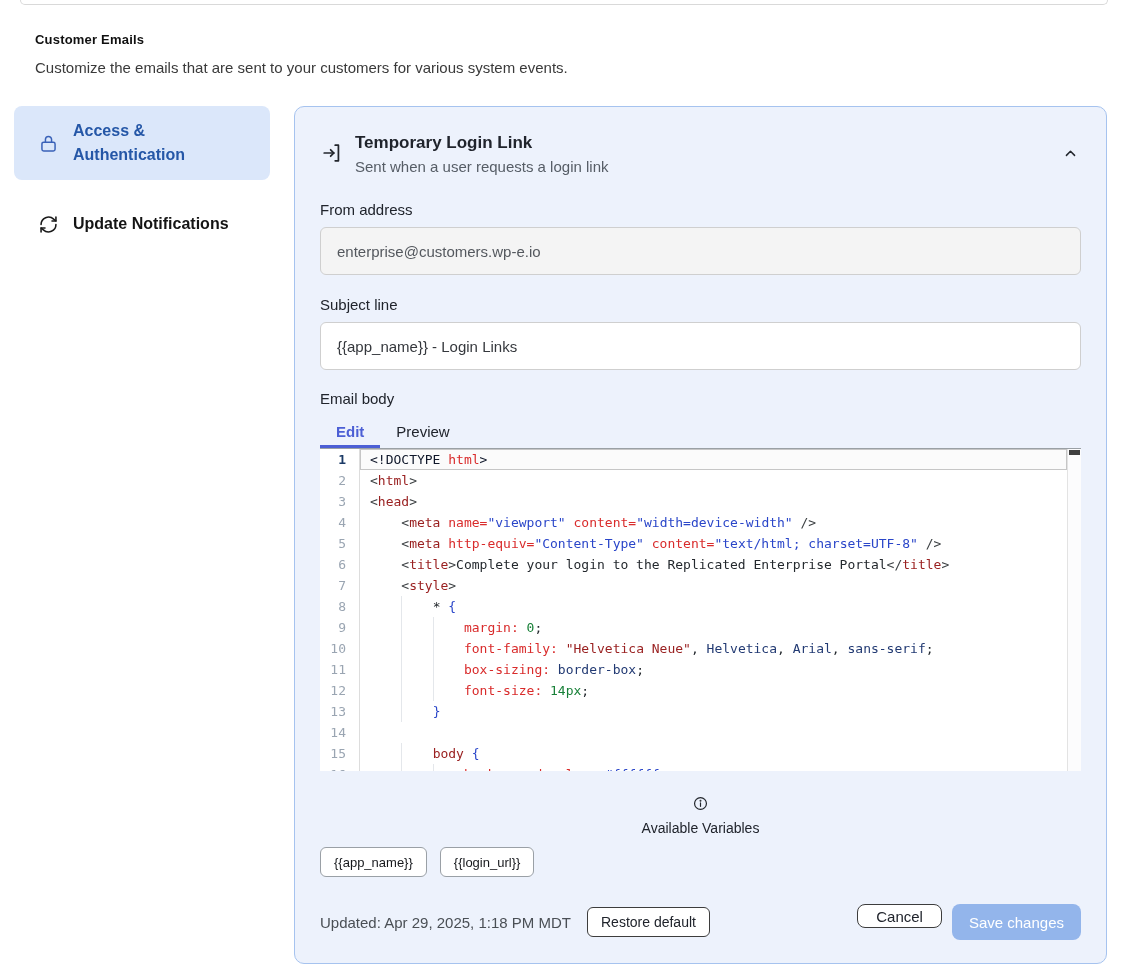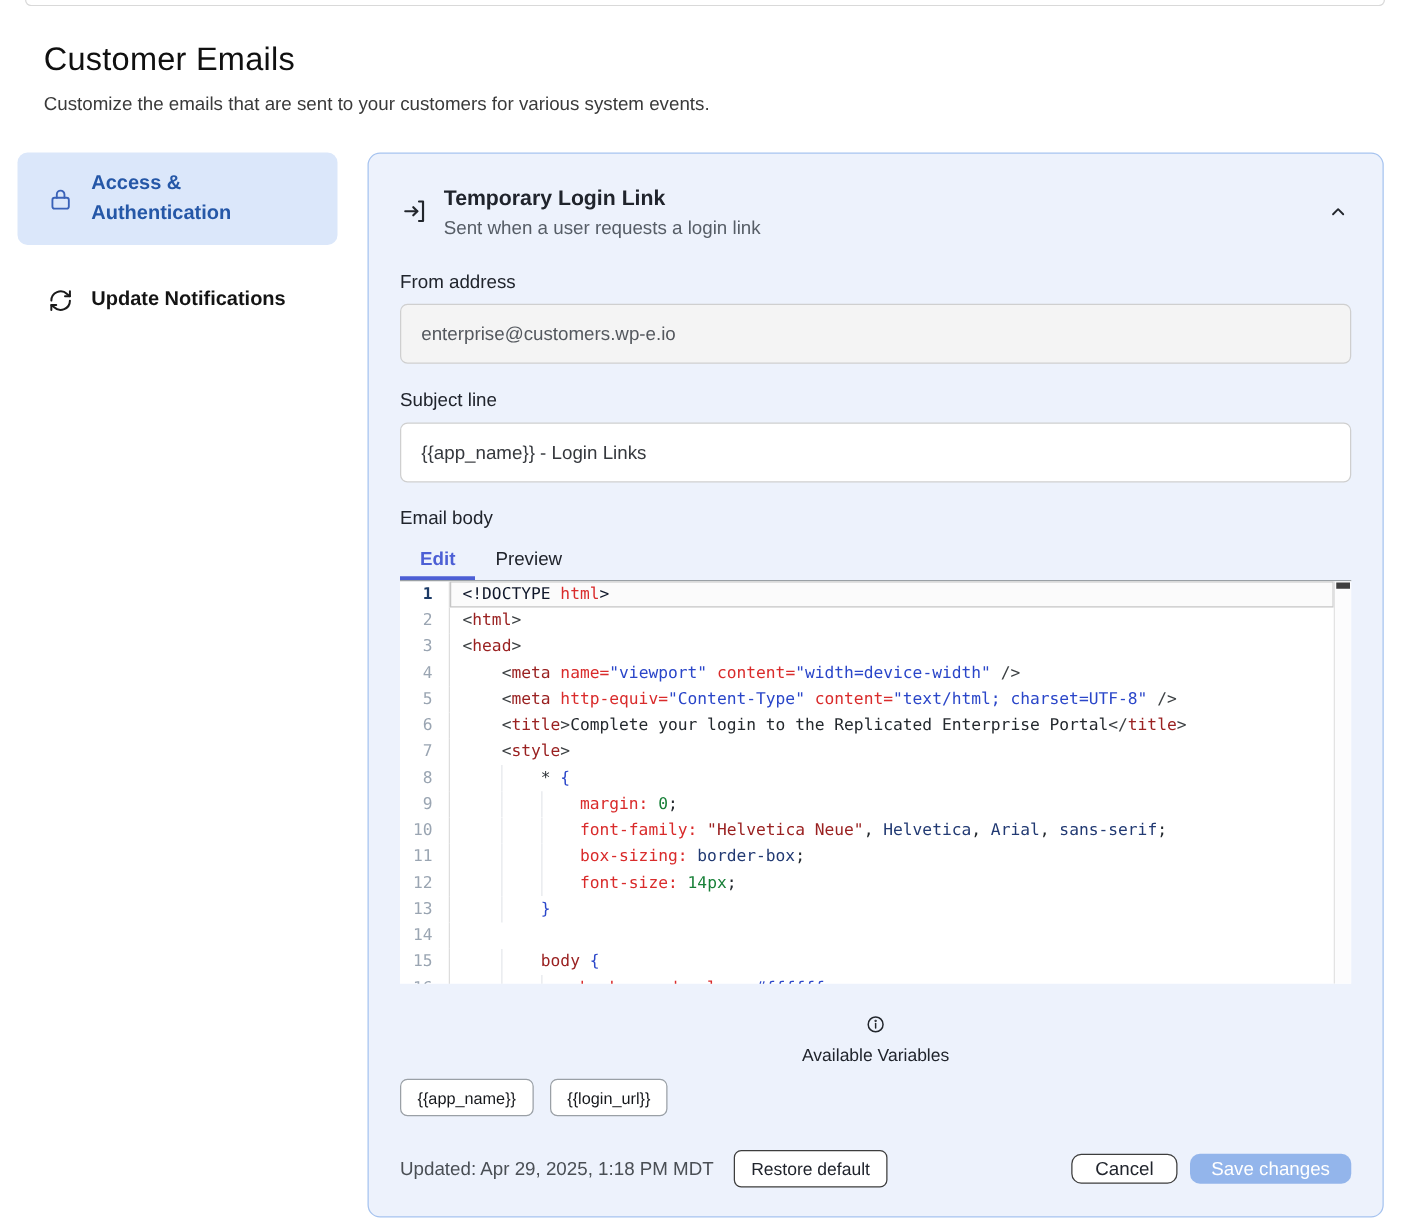--- a/index.html
+++ b/index.html
@@ -2,21 +2,21 @@
 <html><head>
 <meta charset="utf-8">
 <style>
   * { margin:0; padding:0; box-sizing:border-box; }
   html,body { width:1128px; height:980px; background:#ffffff; font-family:"Liberation Sans", sans-serif; color:#1c1c1c; overflow:hidden; }
 
   
   .prev-card { height:5px; margin:0 20px; border:1px solid #d9d9d9; border-top:none; border-radius:0 0 10px 10px; }
 
   .page-head { margin:27px 35px 0 35px; }
-  .page-title { font-size:26px; font-weight:400; color:#101010; letter-spacing:.2px; }
+  .page-title { font-size:13px; font-weight:700; color:#101010; letter-spacing:.2px; }
   .page-sub { margin-top:12px; font-size:15px; color:#3a3a3a; }
 
   .layout { display:flex; gap:24px; margin:30px 21px 0 14px; align-items:flex-start; }
 
   
   .sidebar { width:256px; flex-shrink:0; }
   .side-item { display:flex; align-items:center; gap:14px; padding:13px 16px 13px 23px; border-radius:8px; cursor:pointer; }
   .side-item .lbl { font-size:16px; font-weight:600; line-height:24px; color:#141414; }
   .side-item.active { background:#dbe7fa; }
   .side-item.active .lbl { color:#2557a7; }
@@ -73,21 +73,21 @@
   .chips { display:flex; gap:13px; margin-top:11px; }
   .chip { height:30px; padding:0 13px; background:#ffffff; border:1px solid #9aa0a6; border-radius:6px; font-family:"DejaVu Sans Mono", monospace; font-size:13px; color:#16181c; display:flex; align-items:center; cursor:pointer; }
 
   
   .panel-footer { display:flex; align-items:center; margin-top:27px; }
   .updated { font-size:15px; color:#4a4f55; }
   .btn { font-family:"Liberation Sans", sans-serif; cursor:pointer; }
   .btn-restore { margin-left:16px; height:30px; padding:0 13px; font-size:14px; color:#20242c; background:#ffffff; border:1px solid #3d3d3d; border-radius:6px; }
   .footer-right { margin-left:auto; display:flex; gap:10px; }
   .btn-cancel { height:24px; padding:0 18px; font-size:15px; color:#20242c; background:#ffffff; border:1px solid #3d3d3d; border-radius:8px; }
-  .btn-save { height:24px; padding:0 17px; font-size:15px; color:#ffffff; background:#93b5eb; border:none; border-radius:8px; cursor:default; }
+  .btn-save { height:36px; padding:0 17px; font-size:15px; color:#ffffff; background:#93b5eb; border:none; border-radius:8px; cursor:default; }
 
   svg { display:block; }
 </style>
 </head>
 <body>
 
 <div class="prev-card"></div>
 
 <div class="page-head">
   <div class="page-title">Customer Emails</div>

